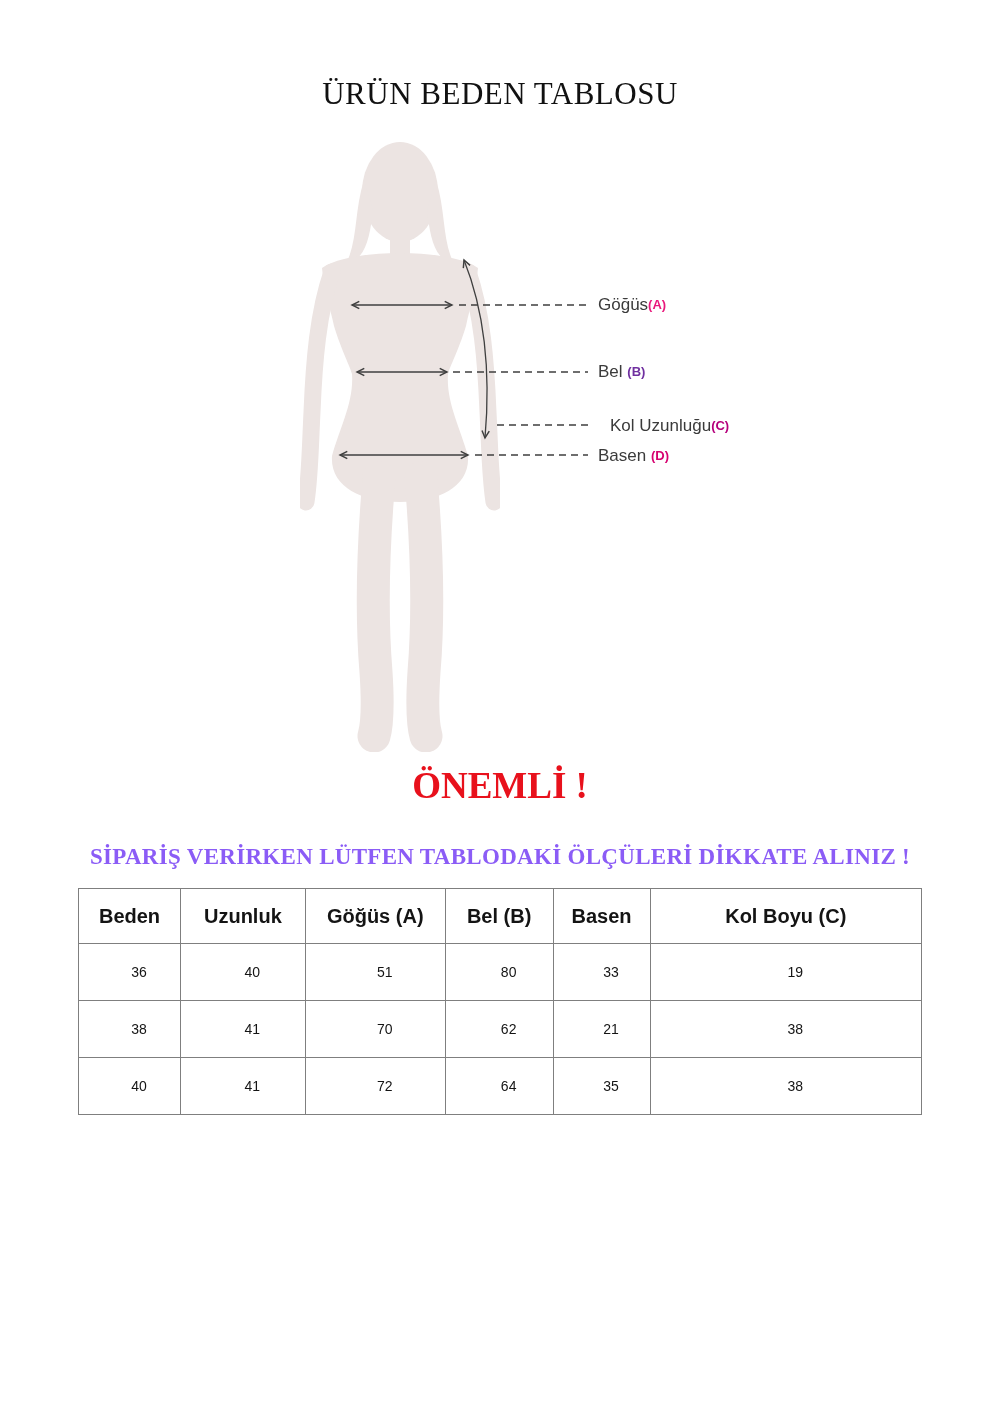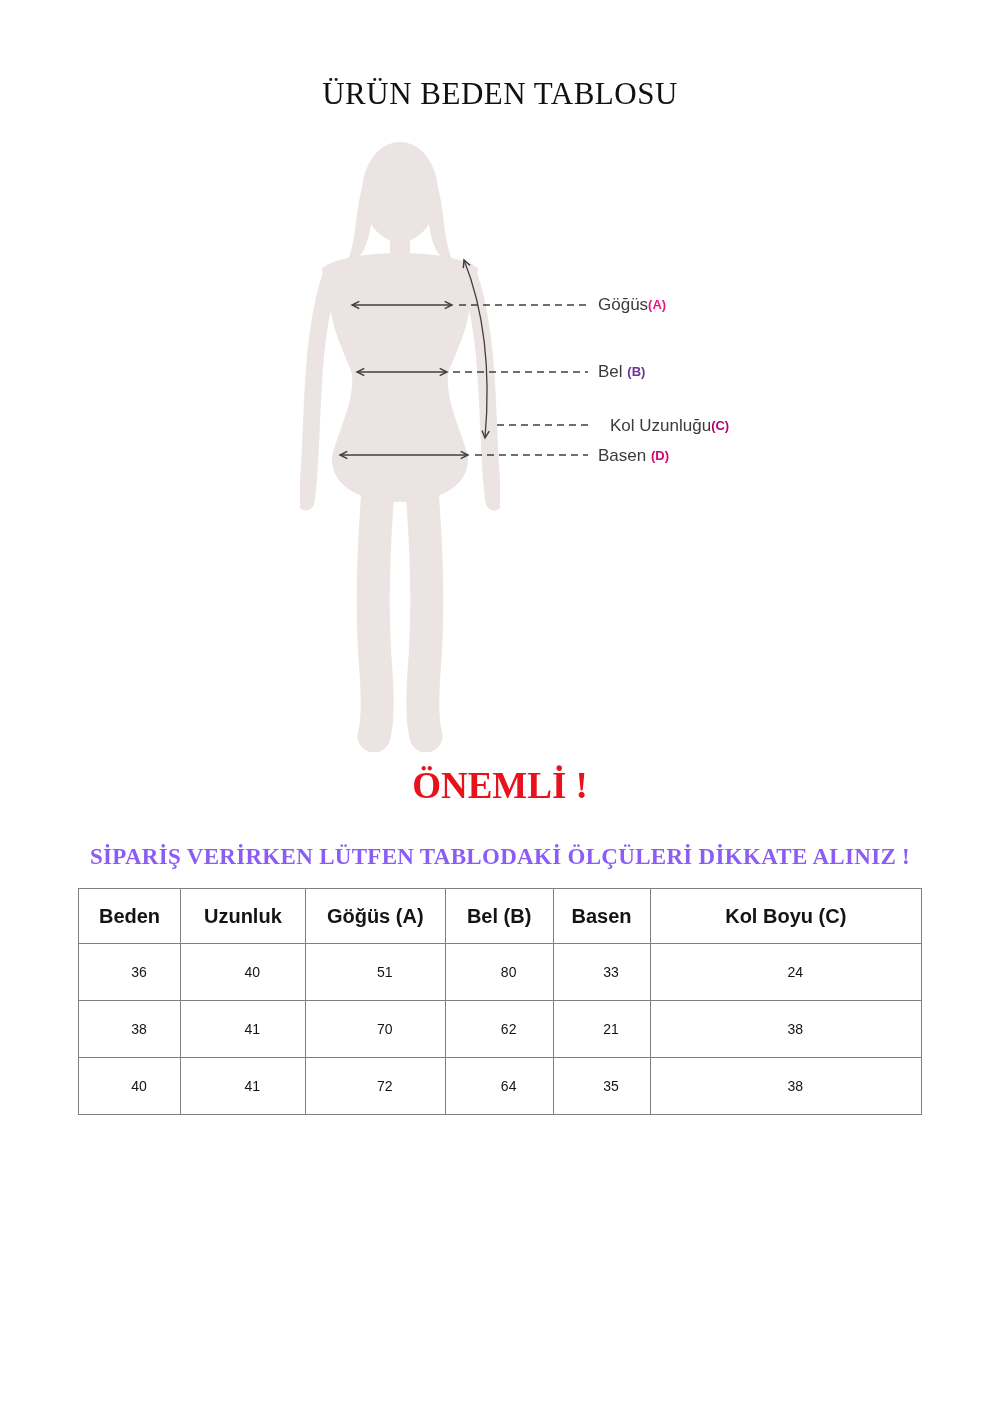--- a/index.html
+++ b/index.html
@@ -121,21 +121,21 @@
           <th>Kol Boyu (C)</th>
         </tr>
       </thead>
       <tbody>
         <tr>
           <td>36</td>
           <td>40</td>
           <td>51</td>
           <td>80</td>
           <td>33</td>
-          <td>24</td>
+          <td>19</td>
         </tr>
         <tr>
           <td>38</td>
           <td>41</td>
           <td>70</td>
           <td>62</td>
           <td>21</td>
           <td>38</td>
         </tr>
         <tr>

